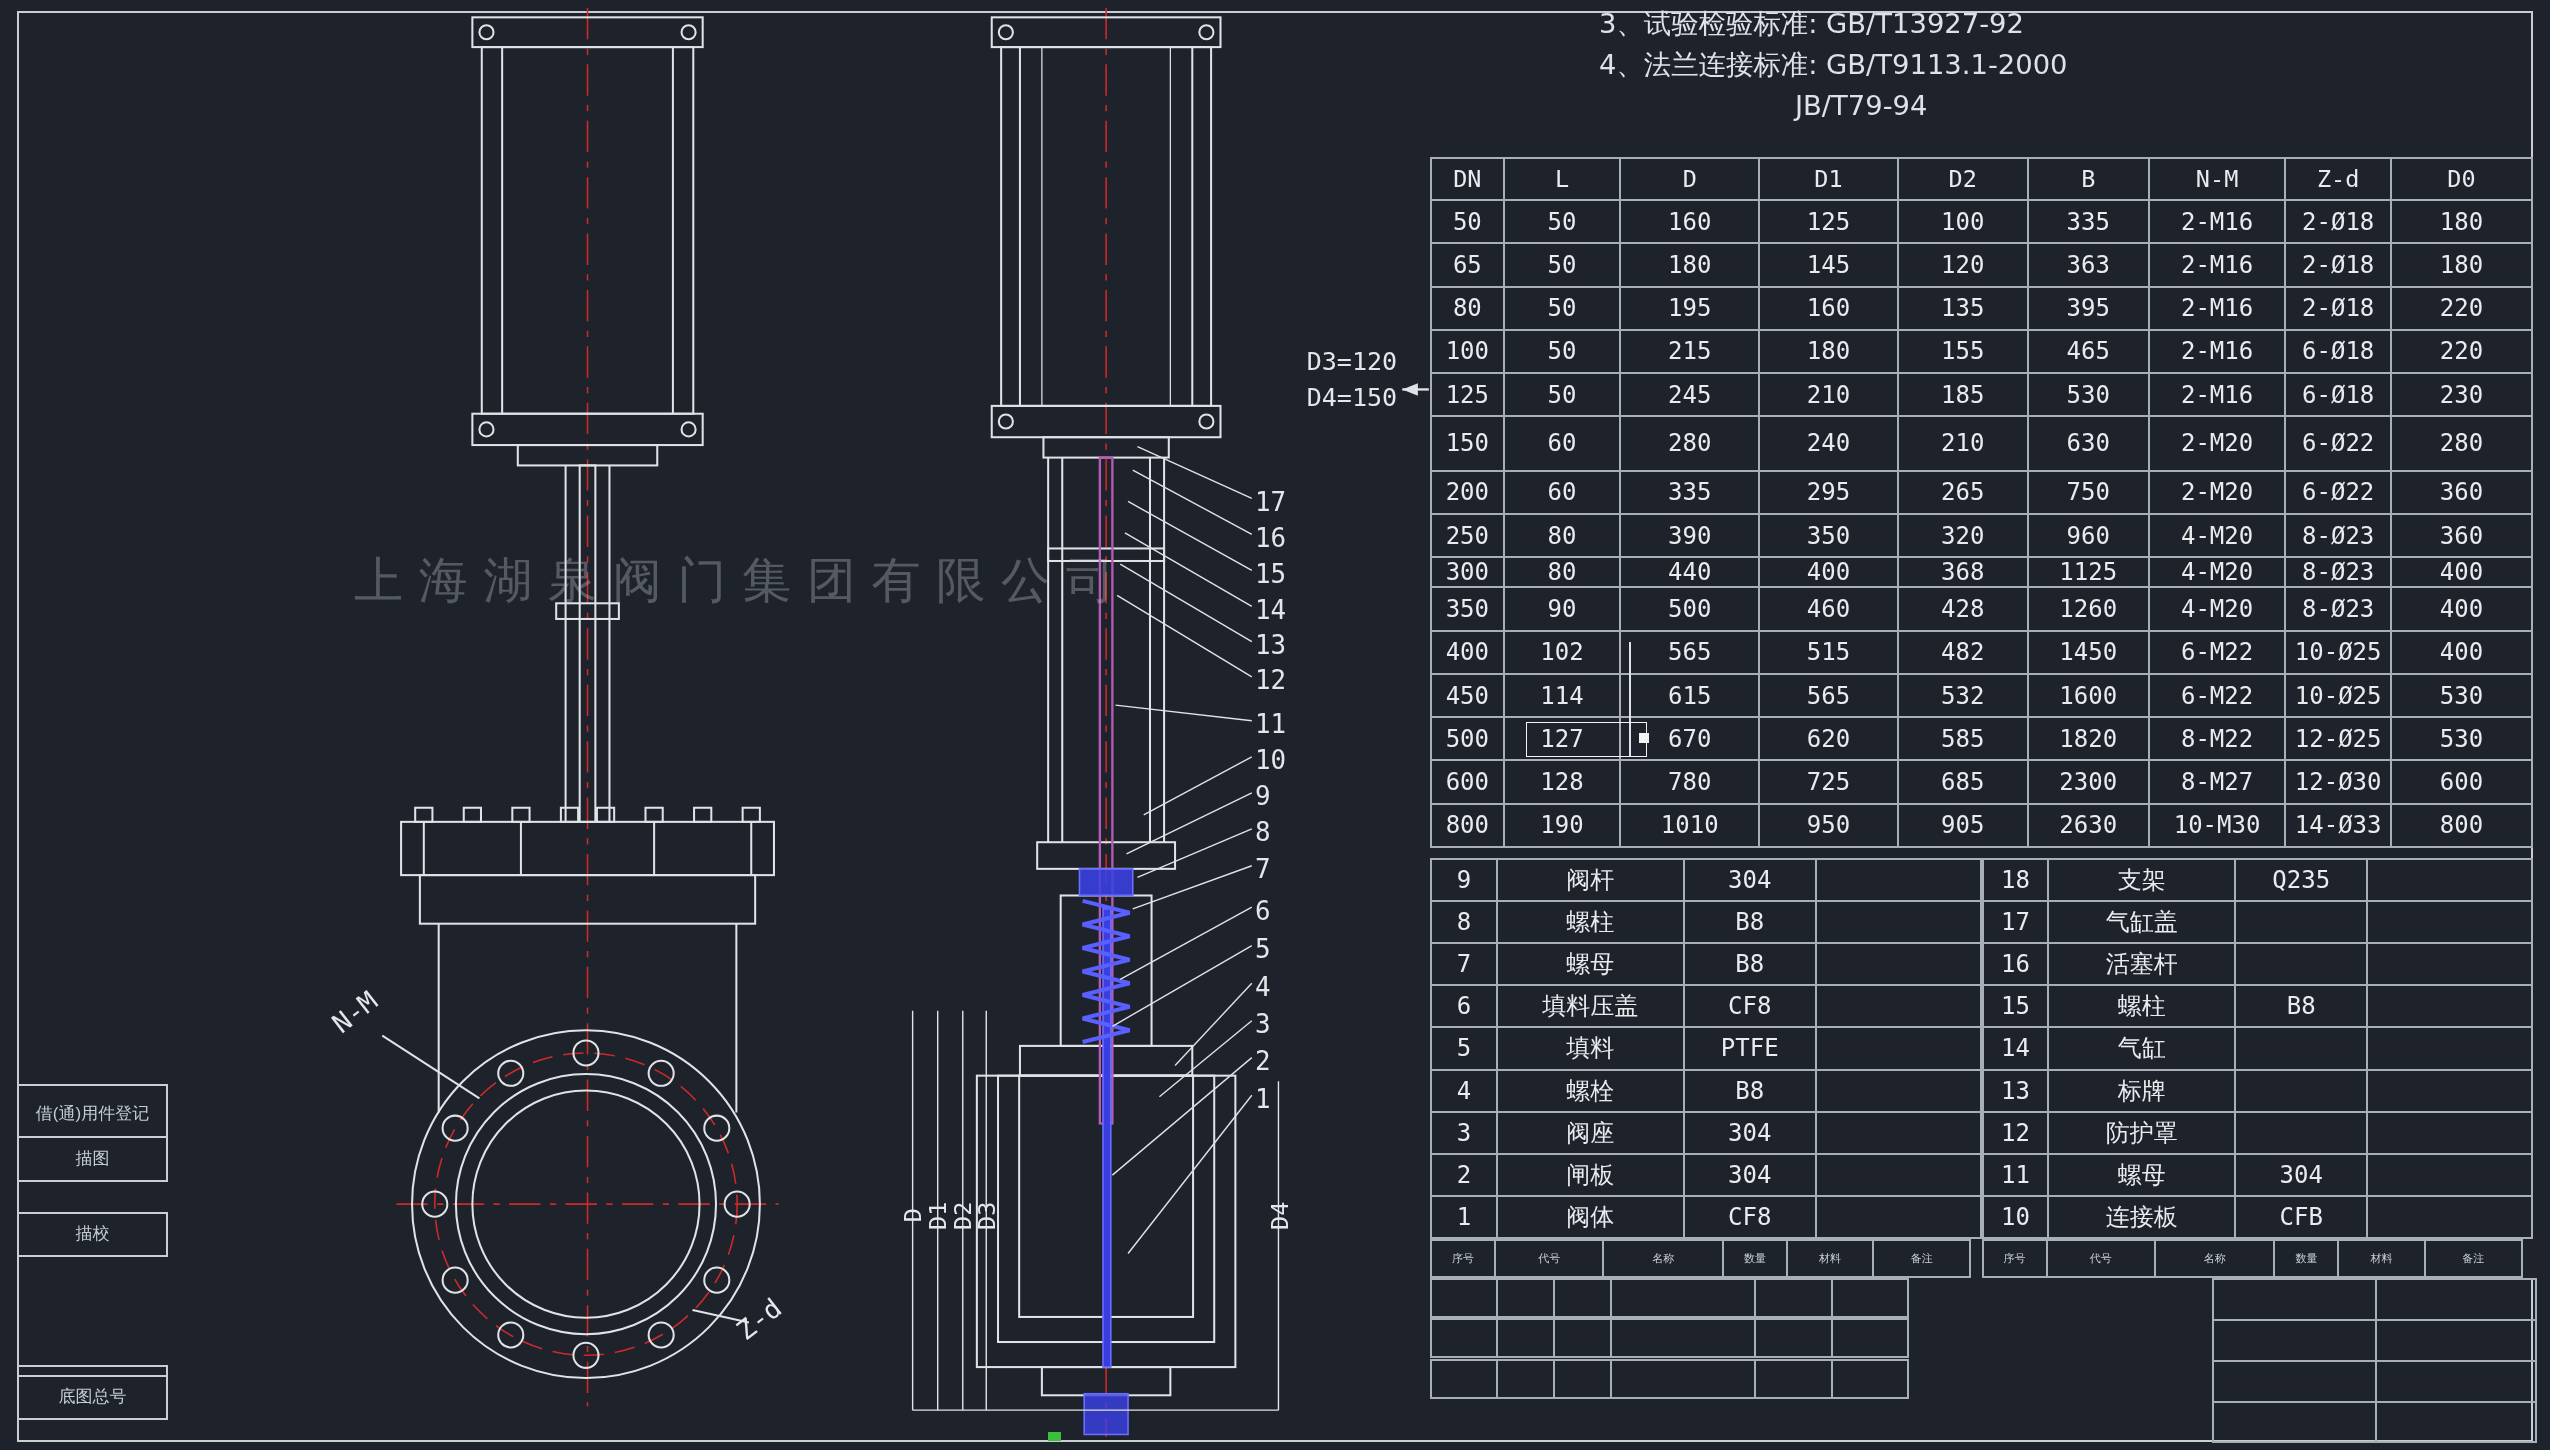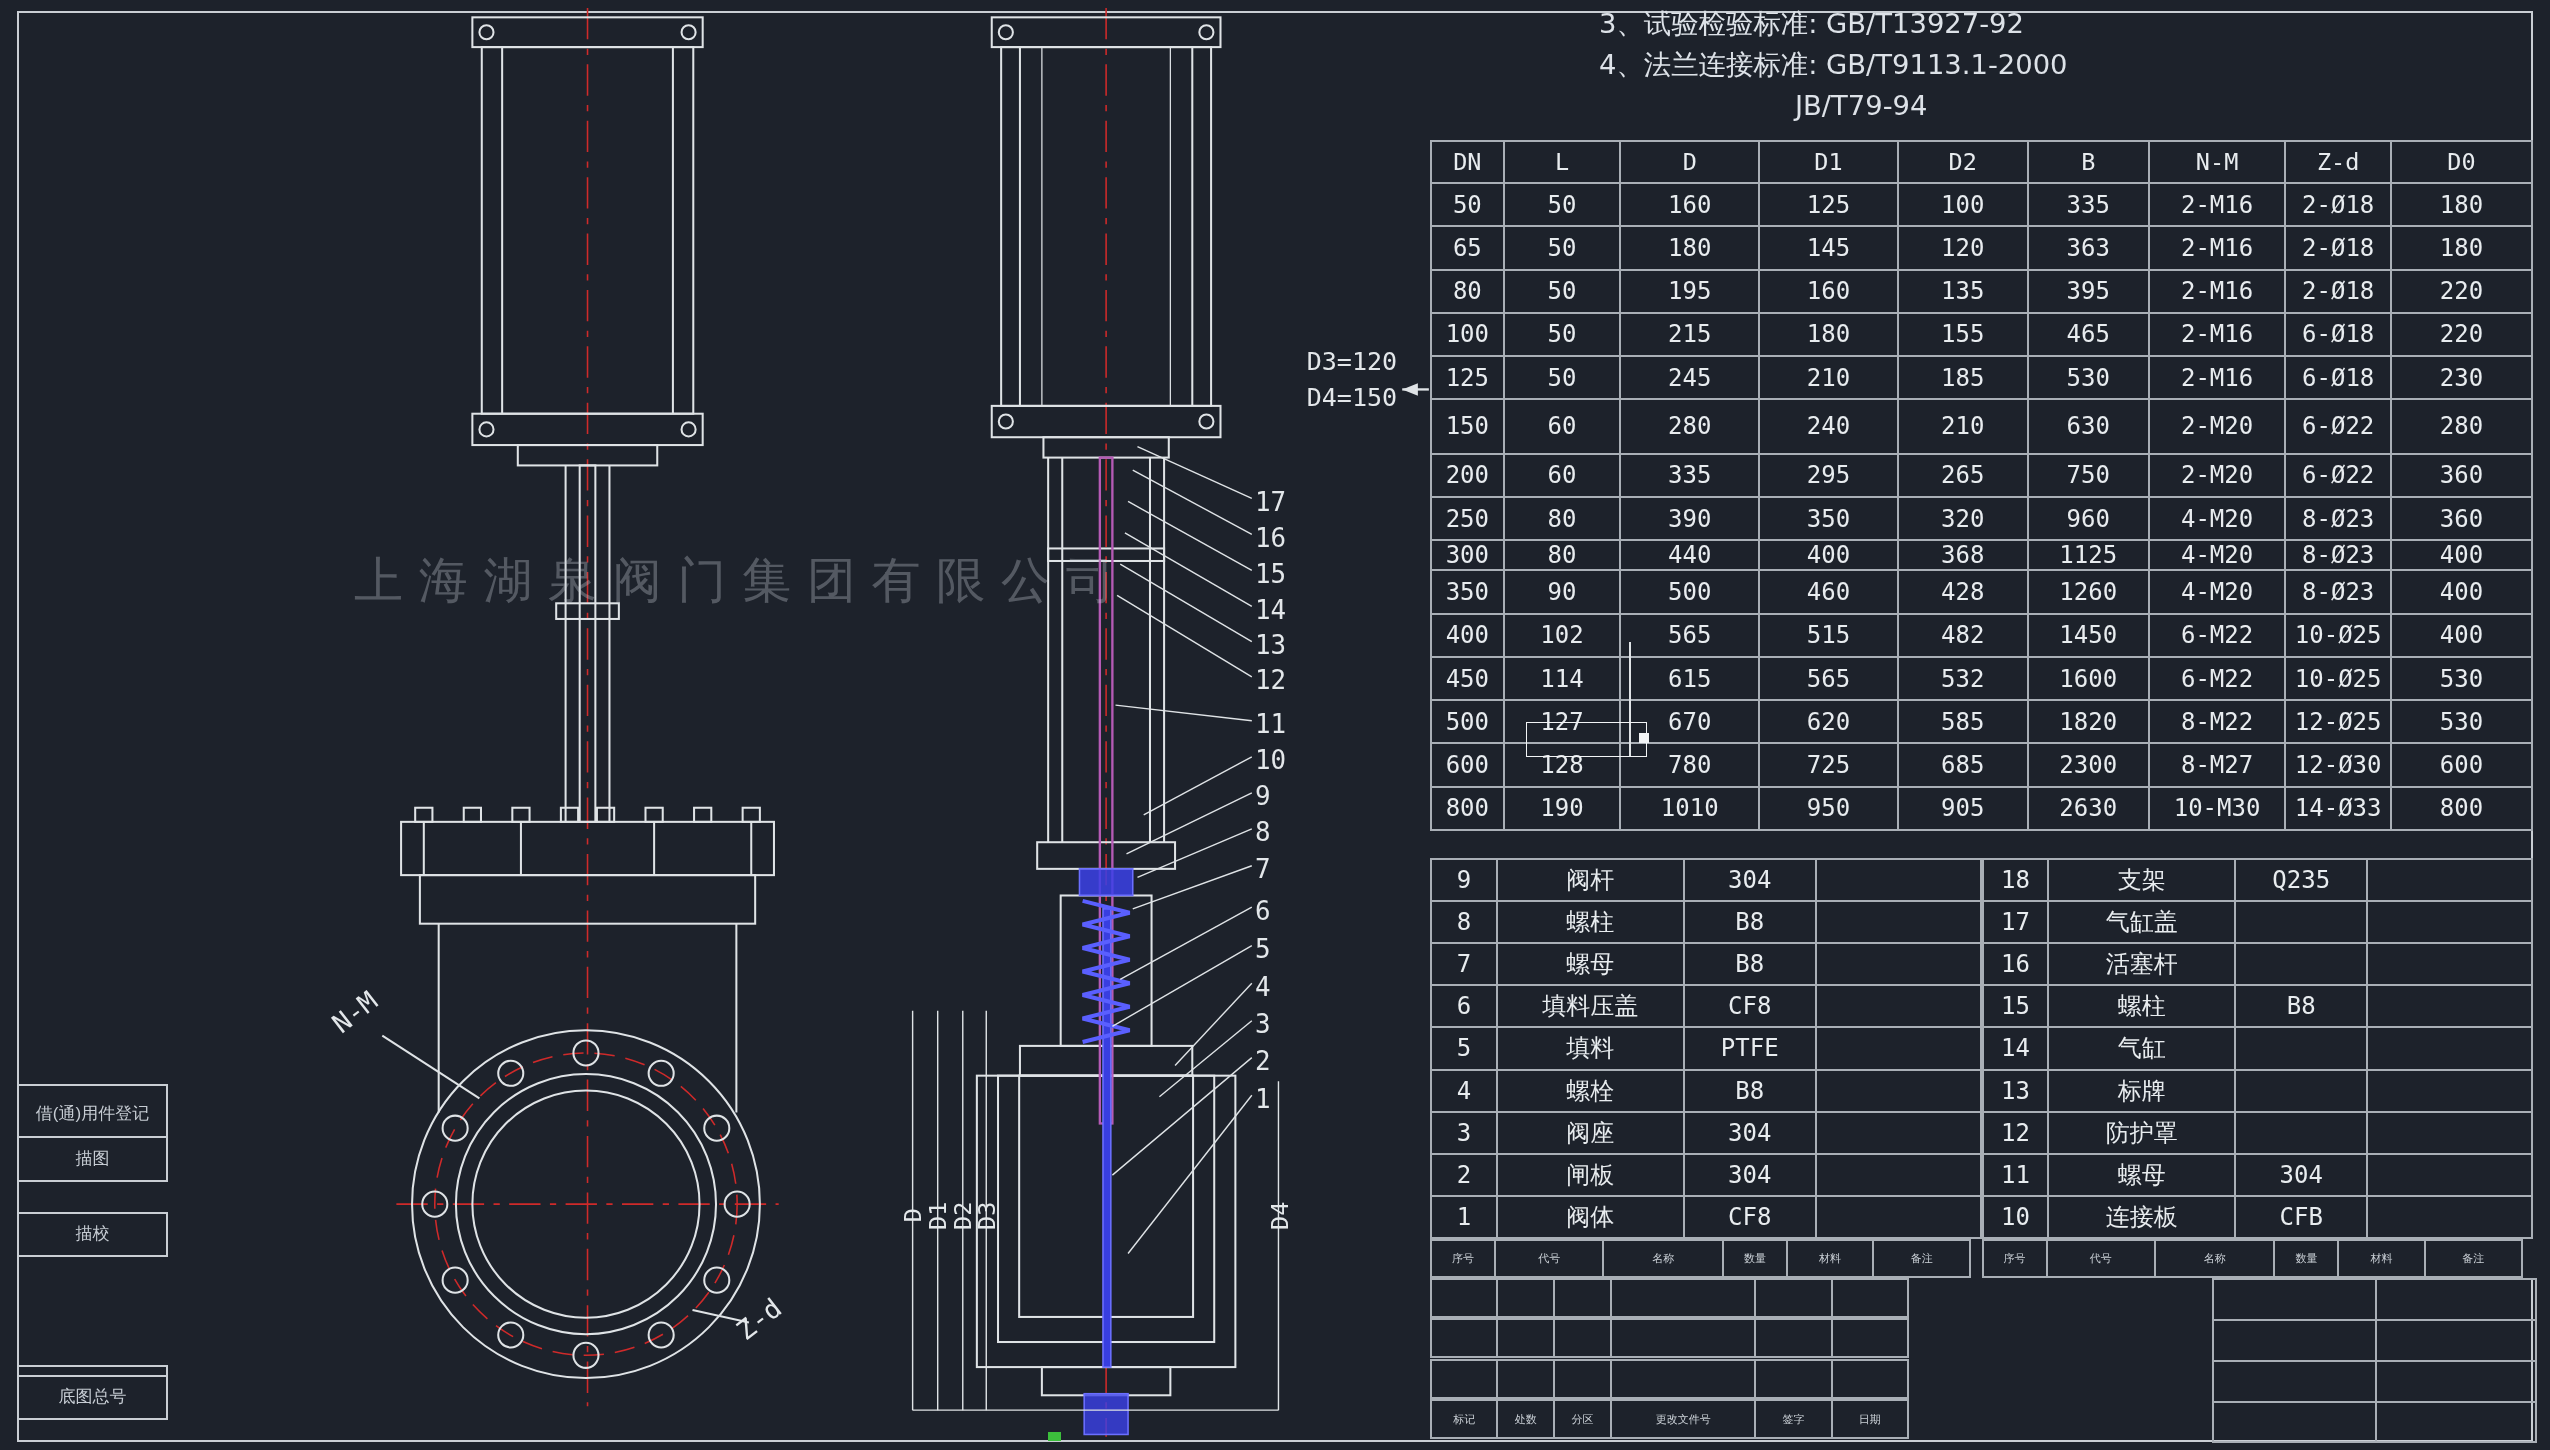--- a/index.html
+++ b/index.html
@@ -227,21 +227,21 @@
   </svg>
 
   <div class="watermark">上海湖泉阀门集团有限公司</div>
 
   <div class="notes">
     <div>3、试验检验标准: GB/T13927-92</div>
     <div>4、法兰连接标准: GB/T9113.1-2000</div>
     <div class="ind">JB/T79-94</div>
   </div>
 
-  <div class="tbl-wrap" style="left:1430px;top:140px;width:1103px;height:691px;">
+  <div class="tbl-wrap" style="left:1430px;top:157px;width:1103px;height:691px;">
     <table class="cad">
       <colgroup>
         <col style="width:6.6%">
           <col style="width:10.6%">
           <col style="width:12.6%">
         <col style="width:12.6%">
           <col style="width:11.8%">
           <col style="width:11.0%">
         <col style="width:12.4%">
           <col style="width:9.6%">
@@ -603,28 +603,20 @@
           <div class="rev-cell"></div>
         </div>
         <div style="position: absolute; left: 0px; width: 100%; display: flex; height: 40px; top: 81px;">
           <div class="rev-cell"></div>
           <div class="rev-cell"></div>
           <div class="rev-cell"></div>
           <div class="rev-cell"></div>
           <div class="rev-cell"></div>
           <div class="rev-cell"></div>
         </div>
-        <div style="position: absolute; left: 0px; width: 100%; display: flex; height: 40px; top: 121px;">
-          <div class="rev-cell">标记</div>
-          <div class="rev-cell">处数</div>
-          <div class="rev-cell">分区</div>
-          <div class="rev-cell">更改文件号</div>
-          <div class="rev-cell">签字</div>
-          <div class="rev-cell">日期</div>
-        </div>
       </div>
     <div class="tb-right">
       <div class="hline" style="top:39px;"></div>
       <div class="hline" style="top:80px;"></div>
       <div class="hline" style="top:121px;"></div>
       <div class="vline"></div>
     </div>
   </div>
 
   <div class="artifact-v"></div>

